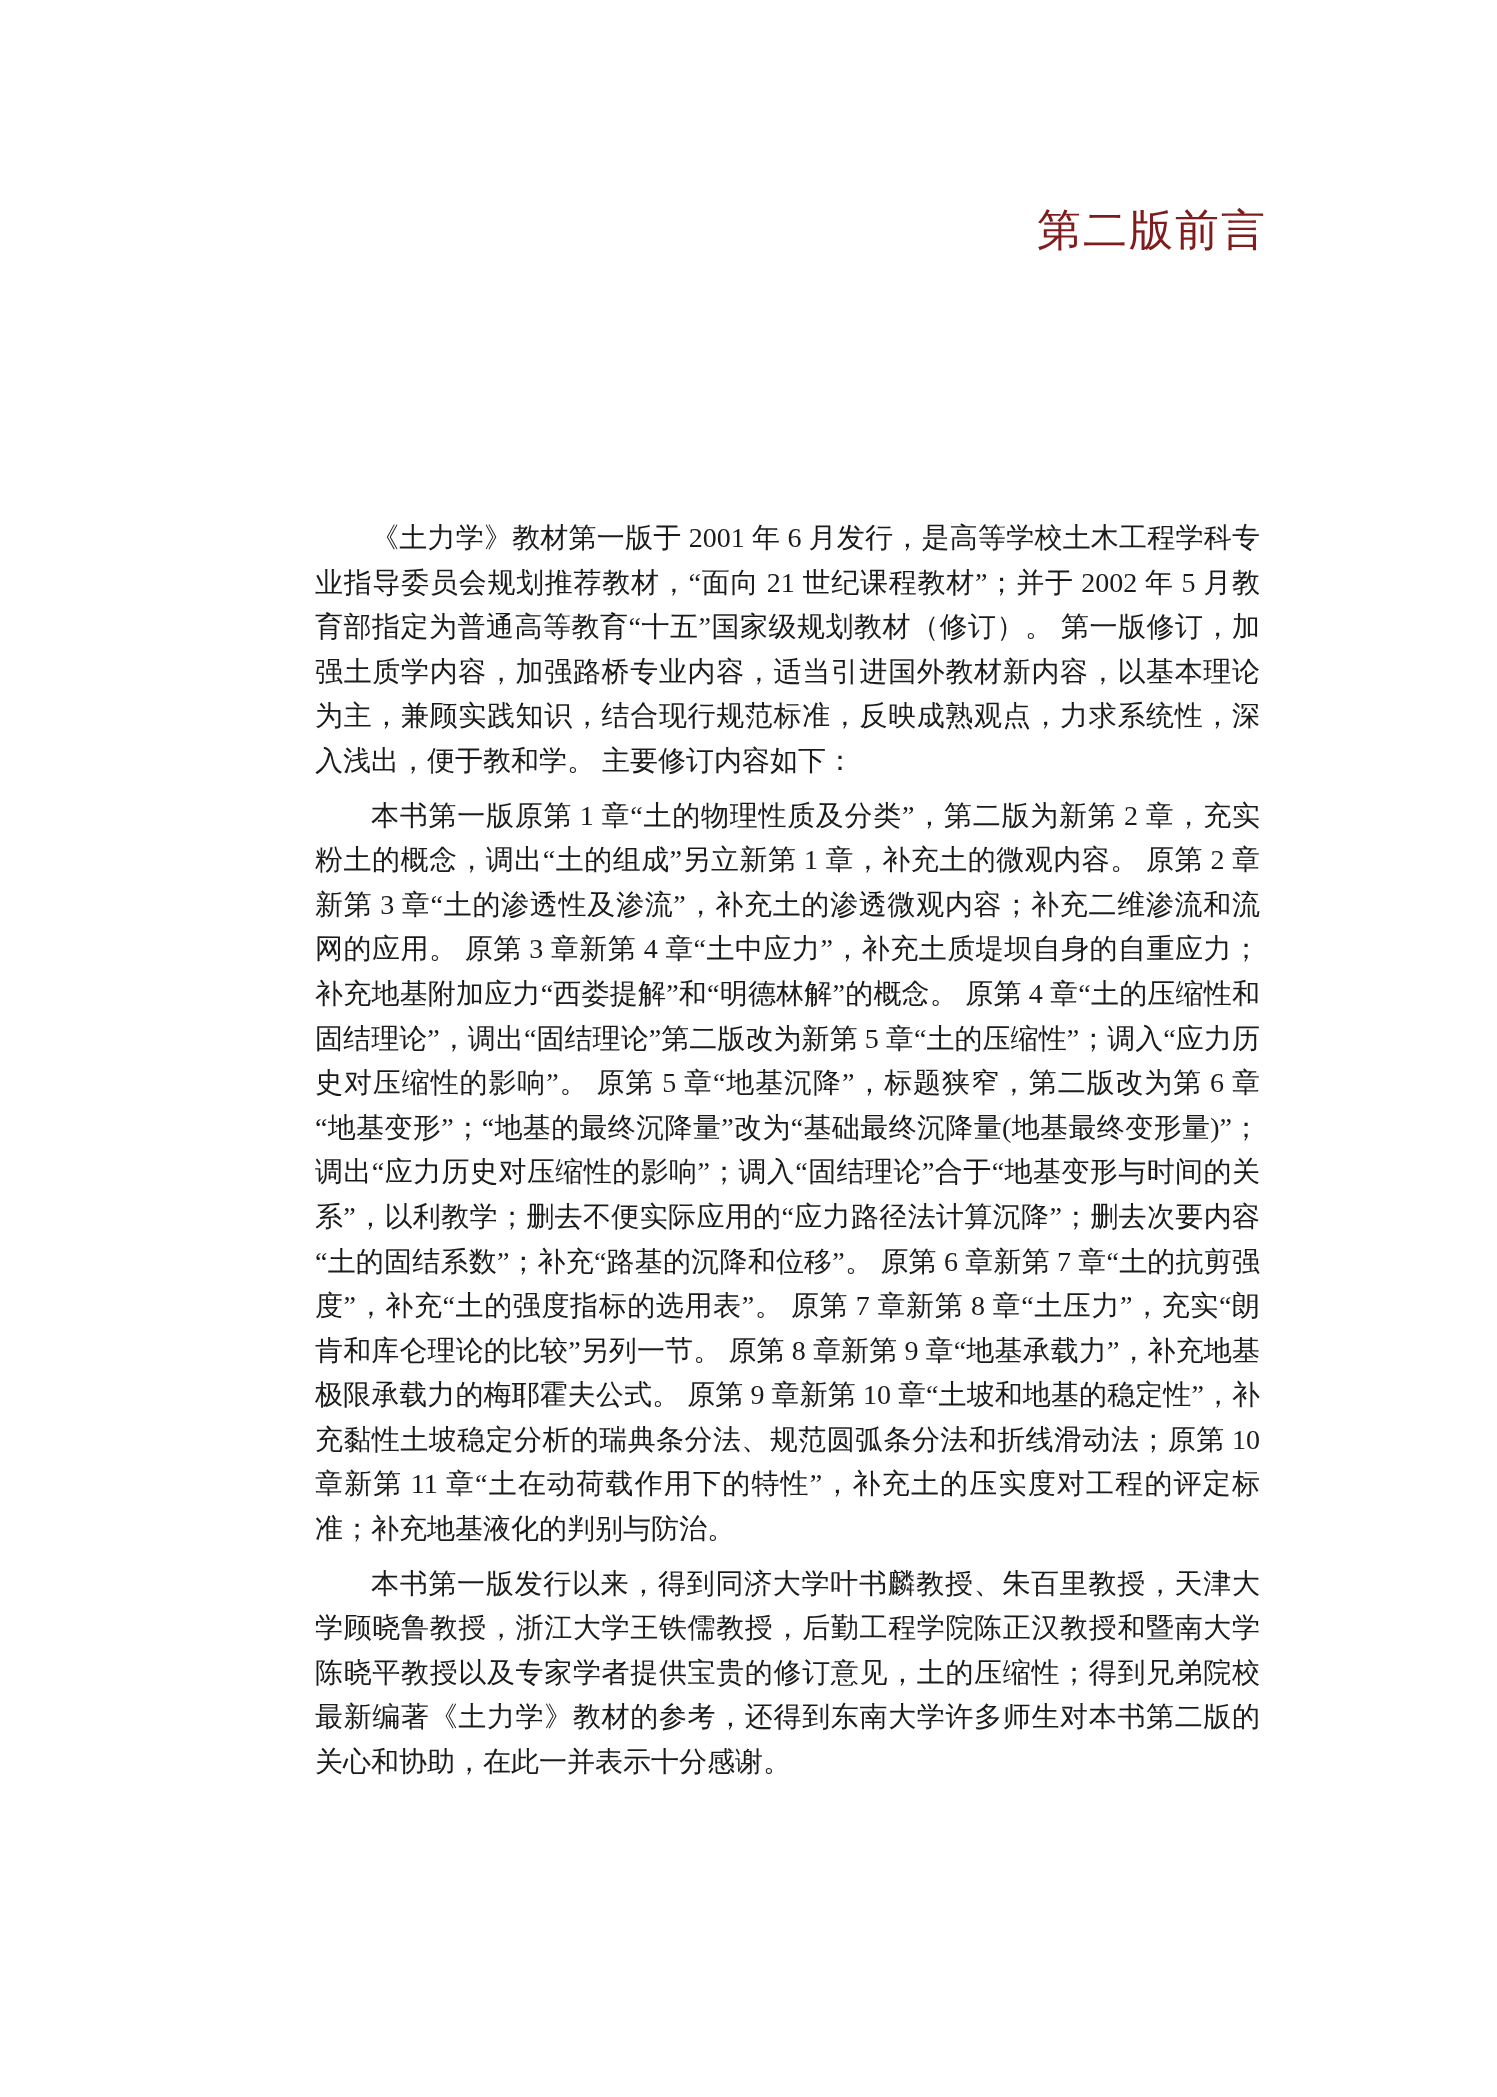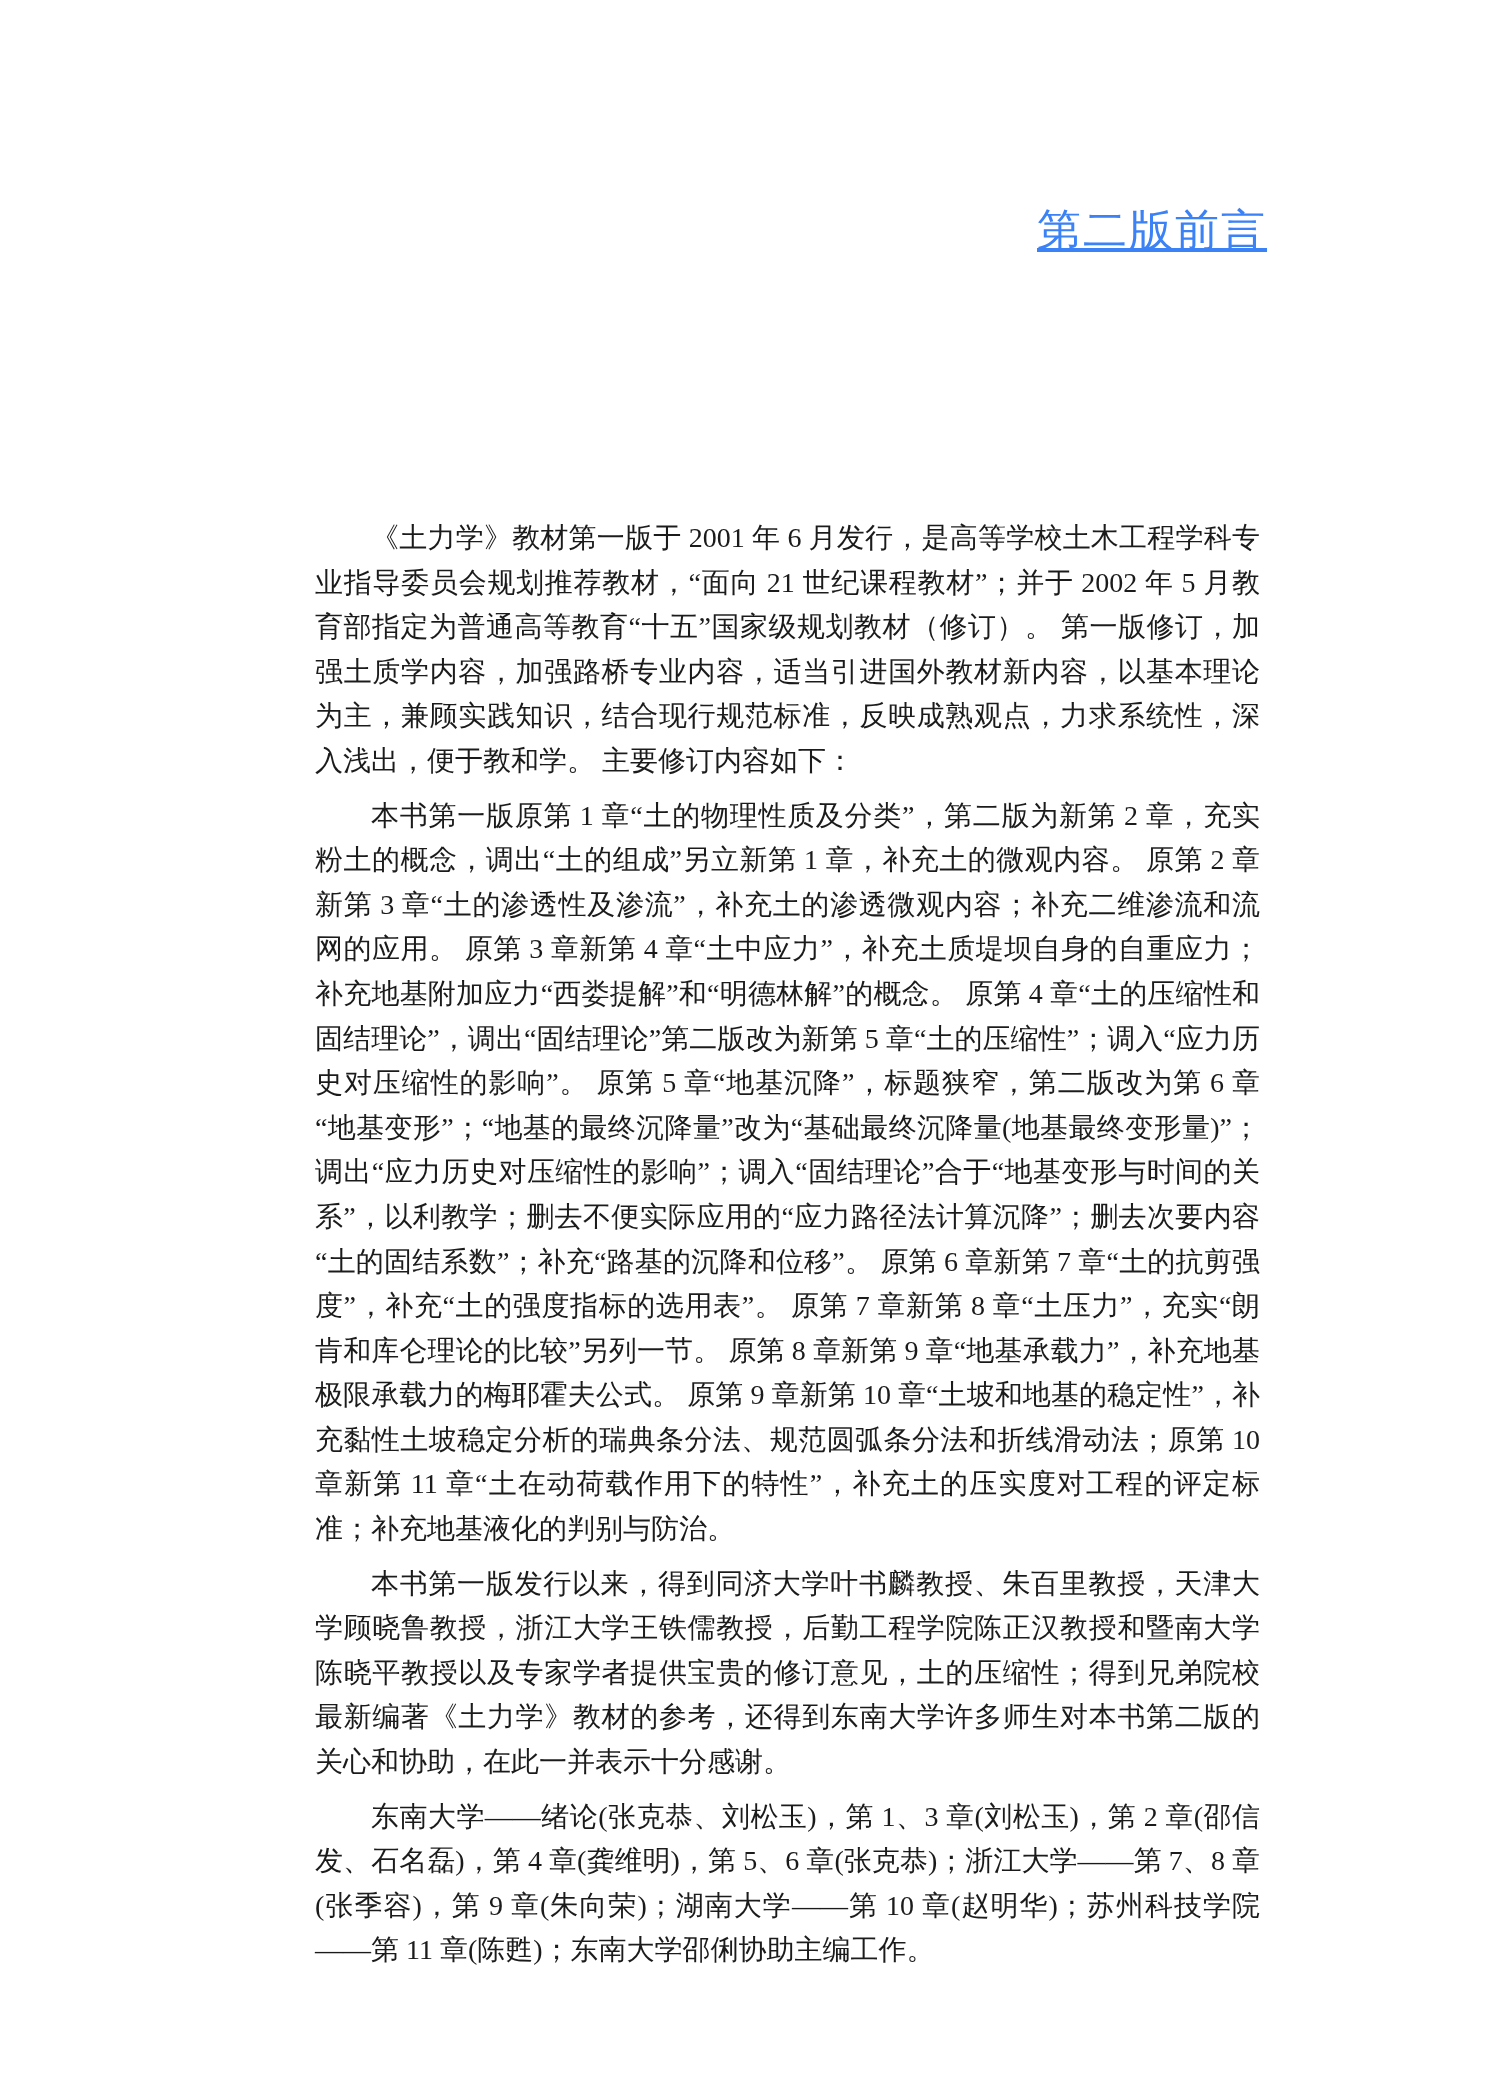--- a/index.html
+++ b/index.html
@@ -16,23 +16,22 @@
     font-family: "Liberation Serif", serif;
   }
   .page-title {
     position: absolute;
     top: 206px;
     right: 230px;
     font-family: "Liberation Sans", sans-serif;
     font-size: 44px;
     line-height: 1.1;
     letter-spacing: 2px;
-    color: #3b82f6;
+    color: #7f1d1d;
     white-space: nowrap;
-    text-decoration: underline;
   }
   .doc-body {
     position: absolute;
     top: 506px;
     left: 305px;
     width: 965px;
     font-size: 28px;
     line-height: 44.6px;
     color: #1b1b1b;
     text-align: justify;
@@ -46,15 +45,14 @@
 </head>
 <body>
 
 <div class="page">
   <div class="page-title">第二版前言</div>
 
   <div class="doc-body">
       <p>《土力学》教材第一版于 2001 年 6 月发行，是高等学校土木工程学科专业指导委员会规划推荐教材，“面向 21 世纪课程教材”；并于 2002 年 5 月教育部指定为普通高等教育“十五”国家级规划教材（修订）。 第一版修订，加强土质学内容，加强路桥专业内容，适当引进国外教材新内容，以基本理论为主，兼顾实践知识，结合现行规范标准，反映成熟观点，力求系统性，深入浅出，便于教和学。 主要修订内容如下：</p>
       <p>本书第一版原第 1 章“土的物理性质及分类”，第二版为新第 2 章，充实粉土的概念，调出“土的组成”另立新第 1 章，补充土的微观内容。 原第 2 章新第 3 章“土的渗透性及渗流”，补充土的渗透微观内容；补充二维渗流和流网的应用。 原第 3 章新第 4 章“土中应力”，补充土质堤坝自身的自重应力；补充地基附加应力“西娄提解”和“明德林解”的概念。 原第 4 章“土的压缩性和固结理论”，调出“固结理论”第二版改为新第 5 章“土的压缩性”；调入“应力历史对压缩性的影响”。 原第 5 章“地基沉降”，标题狭窄，第二版改为第 6 章“地基变形”；“地基的最终沉降量”改为“基础最终沉降量(地基最终变形量)”；调出“应力历史对压缩性的影响”；调入“固结理论”合于“地基变形与时间的关系”，以利教学；删去不便实际应用的“应力路径法计算沉降”；删去次要内容“土的固结系数”；补充“路基的沉降和位移”。 原第 6 章新第 7 章“土的抗剪强度”，补充“土的强度指标的选用表”。 原第 7 章新第 8 章“土压力”，充实“朗肯和库仑理论的比较”另列一节。 原第 8 章新第 9 章“地基承载力”，补充地基极限承载力的梅耶霍夫公式。 原第 9 章新第 10 章“土坡和地基的稳定性”，补充黏性土坡稳定分析的瑞典条分法、规范圆弧条分法和折线滑动法；原第 10 章新第 11 章“土在动荷载作用下的特性”，补充土的压实度对工程的评定标准；补充地基液化的判别与防治。</p>
       <p>本书第一版发行以来，得到同济大学叶书麟教授、朱百里教授，天津大学顾晓鲁教授，浙江大学王铁儒教授，后勤工程学院陈正汉教授和暨南大学陈晓平教授以及专家学者提供宝贵的修订意见，土的压缩性；得到兄弟院校最新编著《土力学》教材的参考，还得到东南大学许多师生对本书第二版的关心和协助，在此一并表示十分感谢。</p>
-      <p>东南大学——绪论(张克恭、刘松玉)，第 1、3 章(刘松玉)，第 2 章(邵信发、石名磊)，第 4 章(龚维明)，第 5、6 章(张克恭)；浙江大学——第 7、8 章(张季容)，第 9 章(朱向荣)；湖南大学——第 10 章(赵明华)；苏州科技学院——第 11 章(陈甦)；东南大学邵俐协助主编工作。</p>
     </div>
 </div>
 
 </body></html>

